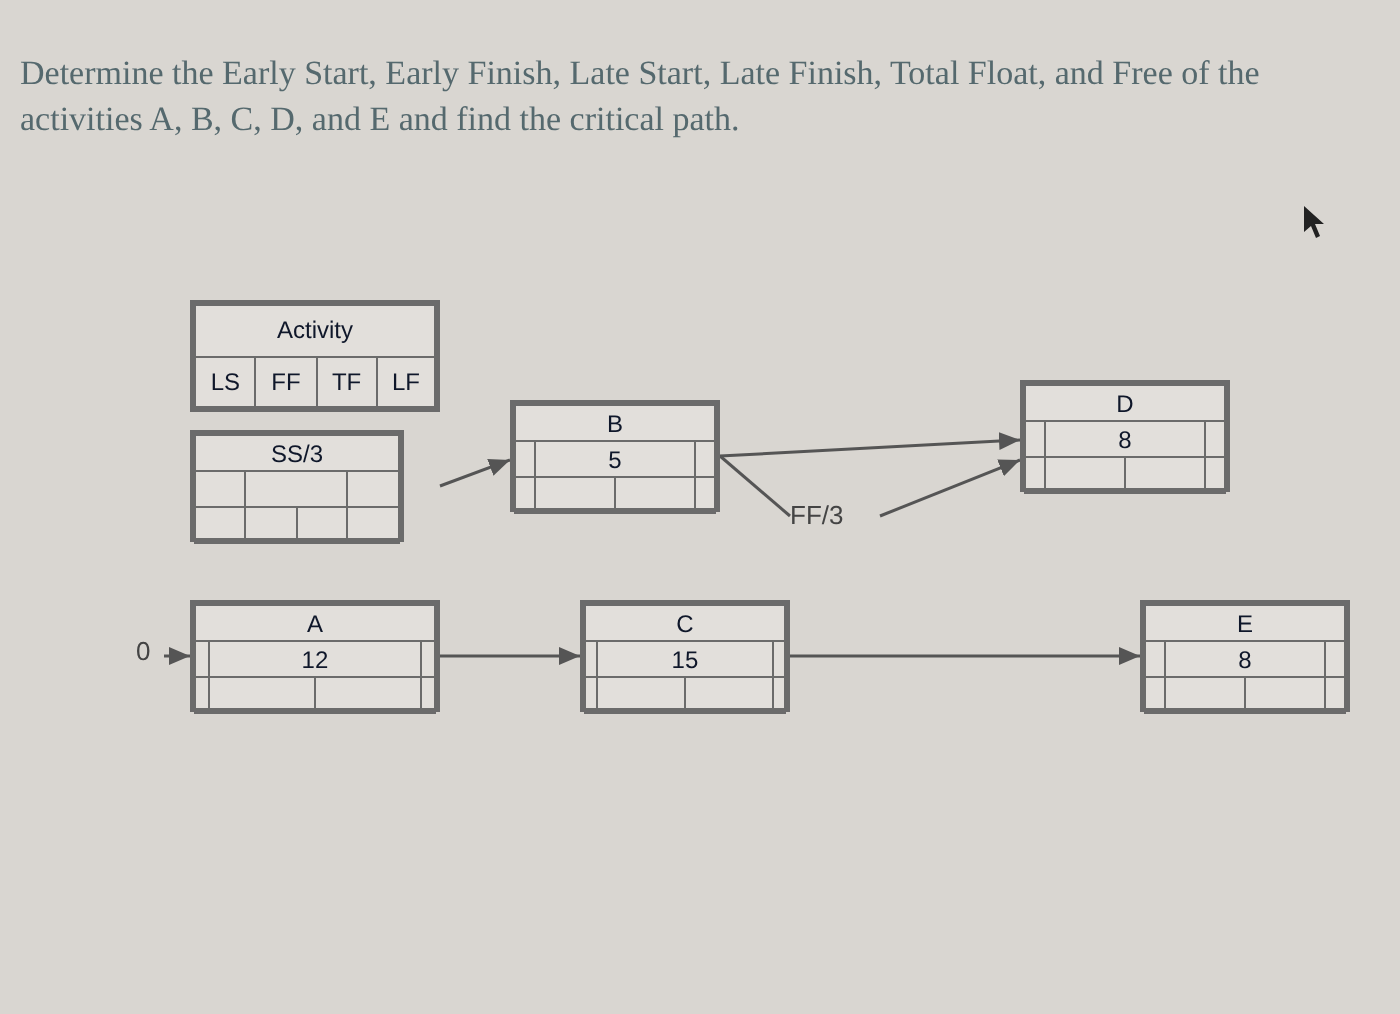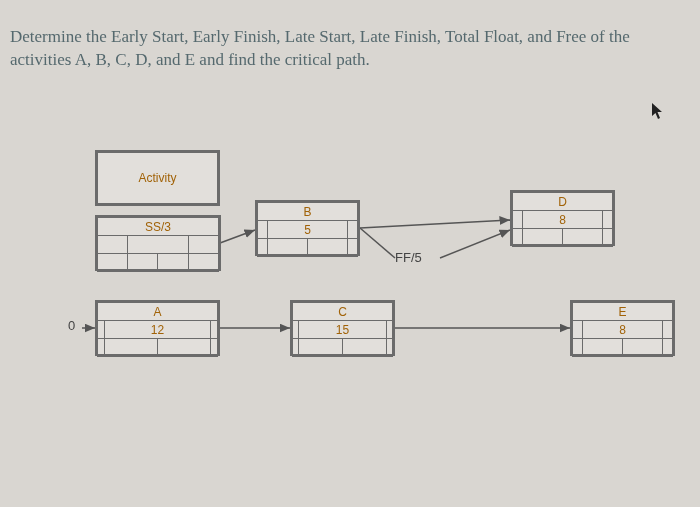--- a/index.html
+++ b/index.html
@@ -28,27 +28,27 @@
   position: absolute;
   border: 2px solid #6b6b6b;
   background: #e2dfdb;
   font-family: Arial, sans-serif;
 }
 .node table { border-collapse: collapse; width: 100%; height: 100%; }
 .node td {
   border: 1px solid #6b6b6b;
   text-align: center;
   font-size: 12px;
-  color: #a16207;
+  color: #0f172a;
   height: 18px;
 }
 .legend { width: 125px; height: 56px; left: 95px; top: 0; }
 .legend td.wide { width: 50%; }
 .legend td.quarter { width: 25%; }
-.node-ss3 { width: 126px; height: 56px; left: 95px; top: 65px; }
+.node-ss3 { width: 107px; height: 56px; left: 95px; top: 65px; }
 .node-a   { width: 125px; height: 56px; left: 95px; top: 150px; }
 .node-b   { width: 105px; height: 56px; left: 255px; top: 50px; }
 .node-c   { width: 105px; height: 56px; left: 290px; top: 150px; }
 .node-d   { width: 105px; height: 56px; left: 510px; top: 40px; }
 .node-e   { width: 105px; height: 56px; left: 570px; top: 150px; }
 .ff5 {
   position: absolute;
   left: 395px; top: 100px;
   font-family: Arial, sans-serif;
   font-size: 13px;
@@ -95,20 +95,26 @@
     <line x1="360" y1="78" x2="395" y2="108" stroke="#555" stroke-width="1.5"></line>
     <line x1="440" y1="108" x2="510" y2="80" stroke="#555" stroke-width="1.5" marker-end="url(#ah)"></line>
   </svg>
 
   <div class="node legend">
     <table>
       <tbody>
           <tr>
             <td colspan="4">Activity</td>
           </tr>
+      <tr>
+        <td>LS</td>
+        <td>FF</td>
+        <td>TF</td>
+        <td>LF</td>
+      </tr>
     </tbody>
       </table>
   </div>
 
   <div class="node node-ss3">
     <table>
       <tbody>
           <tr>
             <td colspan="4">SS/3</td>
           </tr>
@@ -225,21 +231,21 @@
       <tr>
             <td></td>
             <td></td>
             <td></td>
             <td></td>
           </tr>
     </tbody>
       </table>
   </div>
 
-  <div class="ff5">FF/5</div>
+  <div class="ff5">FF/3</div>
   <div class="zero">0</div>
 
 </div>
 
 <div class="cursor">
   <svg viewBox="0 0 14 18">
       <path d="M1,1 L1,14 L4.5,11 L7,17 L9,16 L6.5,10 L11,10 Z" fill="#222"></path>
     </svg>
 </div>
 

